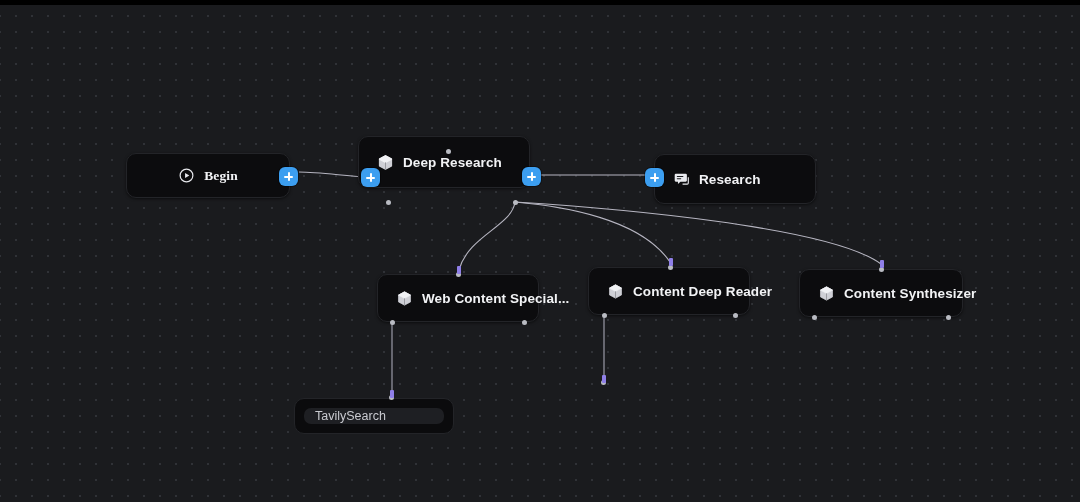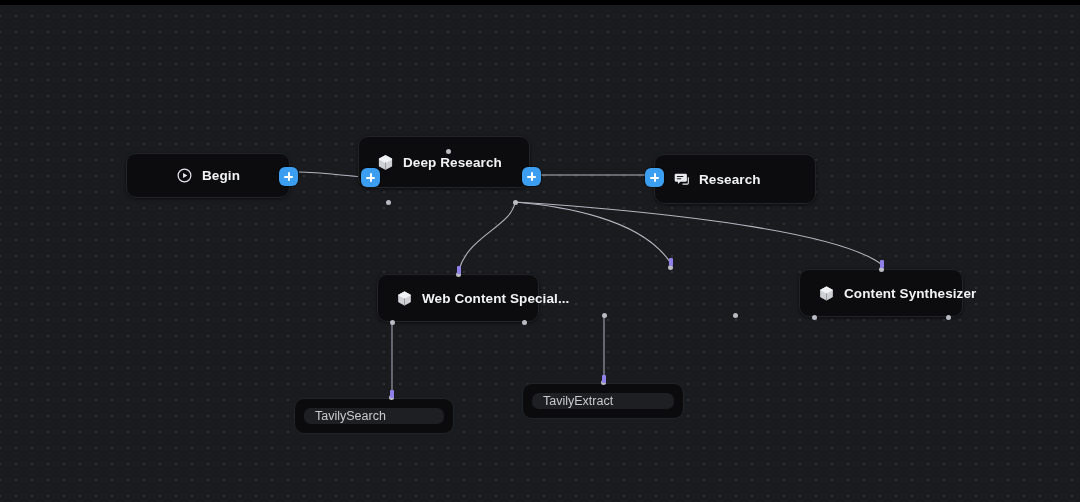--- a/index.html
+++ b/index.html
@@ -83,20 +83,21 @@
     height: 17px;
     display: block;
     flex: 0 0 auto;
   }
 
   
   .node.centered .node-inner {
     padding-left: 0;
     width: 100%;
     justify-content: center;
+    font-family: Liberation Serif, serif;
   }
 
   
   .tool-node {
     position: absolute;
     border-radius: 10px;
     background: #0b0b0d;
     border: 1px solid #232428;
     padding: 9px;
     z-index: 10;
@@ -244,20 +245,32 @@
           </svg>
         </span>
         <span class="node-label">Web Content Special...</span>
       </div>
     </div>
     <div class="target-marker" style="left:457px; top:262px;"></div>
     <div class="dot-handle" style="left:456px; top:268px;"></div>
     <div class="dot-handle" style="left:390px; top:316px;"></div>
     <div class="dot-handle" style="left:522px; top:316px;"></div>
 
+    <div class="node" style="left:588px; top:263px; width:162px; height:48px;">
+      <div class="node-inner">
+        <span class="node-icon">
+          <svg viewBox="0 0 24 24" width="17" height="17" fill="none" stroke-linejoin="round">
+            <path d="M12 2.6 L20.5 7.2 V16.8 L12 21.4 L3.5 16.8 V7.2 Z" fill="#cfd0d6" stroke="#cfd0d6"></path>
+            <path d="M12 2.6 L20.5 7.2 L12 11.8 L3.5 7.2 Z" fill="#f1f2f5" stroke="#f1f2f5"></path>
+            <path d="M12 11.8 V21.4" stroke="#8f9096" stroke-width="1.2"></path>
+          </svg>
+        </span>
+        <span class="node-label">Content Deep Reader</span>
+      </div>
+    </div>
     <div class="target-marker" style="left:669px; top:254px;"></div>
     <div class="dot-handle" style="left:668px; top:261px;"></div>
     <div class="dot-handle" style="left:602px; top:309px;"></div>
     <div class="dot-handle" style="left:733px; top:309px;"></div>
 
     <div class="node" style="left:799px; top:265px; width:164px; height:48px;">
       <div class="node-inner">
         <span class="node-icon">
           <svg viewBox="0 0 24 24" width="17" height="17" fill="none" stroke-linejoin="round">
             <path d="M12 2.6 L20.5 7.2 V16.8 L12 21.4 L3.5 16.8 V7.2 Z" fill="#cfd0d6" stroke="#cfd0d6"></path>
@@ -274,22 +287,17 @@
     <div class="dot-handle" style="left:946px; top:311px;"></div>
 
     <div class="tool-node" style="left:294px; top:394px; width:160px; height:36px;">
       <div class="tool-chip">
         <span class="tool-chip-label">TavilySearch</span>
       </div>
     </div>
     <div class="target-marker" style="left:390px; top:386px;"></div>
     <div class="dot-handle" style="left:389px; top:391px;"></div>
 
-    <div class="tool-node" style="left:522px; top:379px; width:162px; height:36px;">
-      <div class="tool-chip">
-        <span class="tool-chip-label">TavilyExtract</span>
-      </div>
-    </div>
     <div class="target-marker" style="left:602px; top:371px;"></div>
     <div class="dot-handle" style="left:601px; top:376px;"></div>
 
   </div>
 </div>
 
 </body></html>

